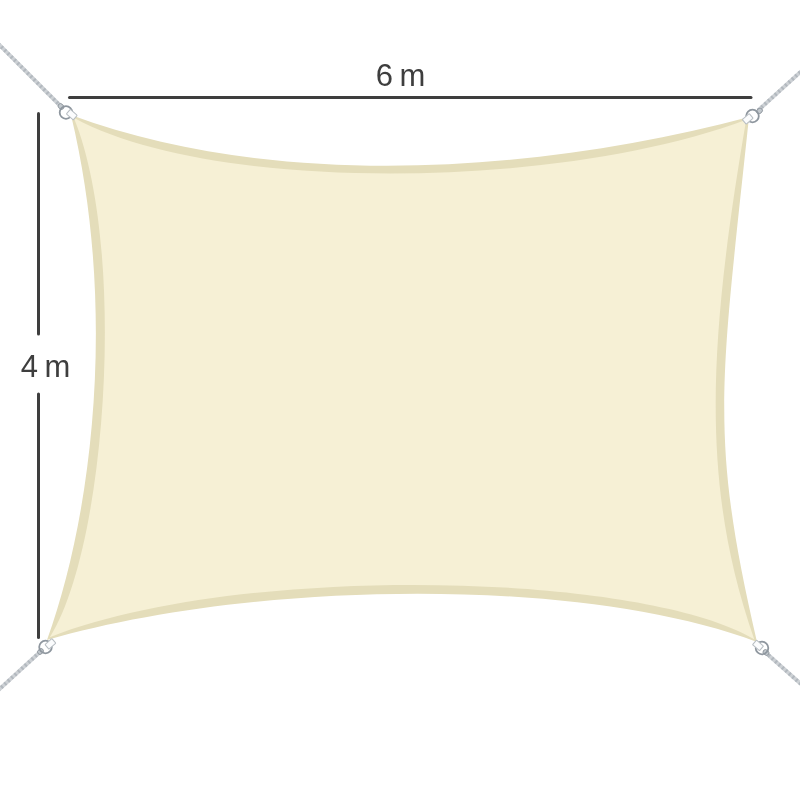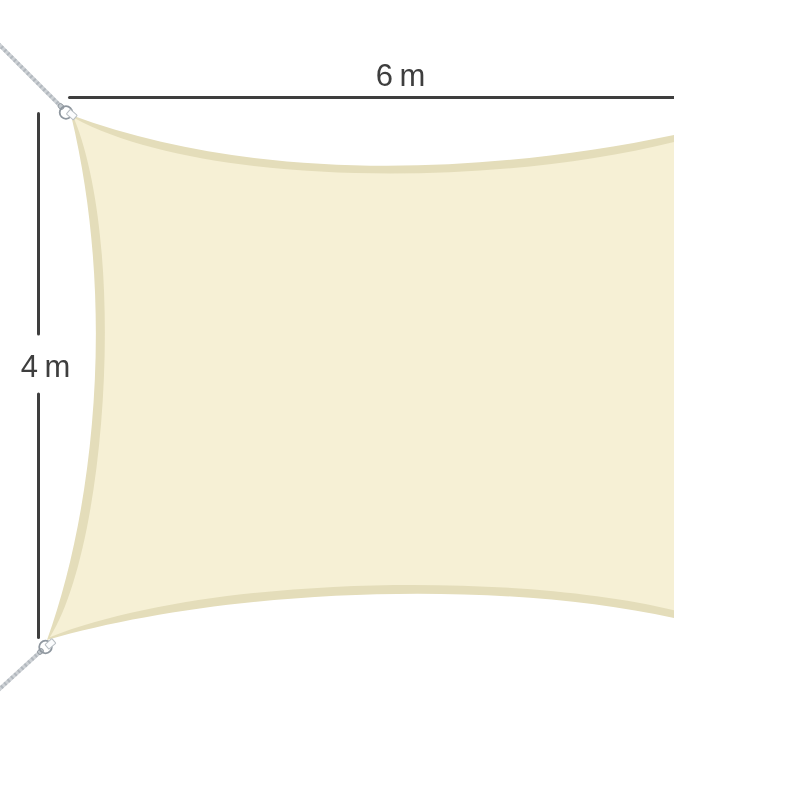--- a/index.html
+++ b/index.html
@@ -1,16 +1,16 @@
 <!DOCTYPE html>
 <html><head>
 <meta charset="utf-8">
 <style>
   html,body{margin:0;padding:0;background:#ffffff;}
-  .wrap{width:674px;height:800px;position:relative;overflow:hidden;}
+  .wrap{width:800px;height:800px;position:relative;overflow:hidden;}
   svg{display:block;}
   text{font-family:"Liberation Sans", sans-serif;}
 </style>
 </head>
 <body>
 <div class="wrap">
 <svg width="800" height="800" viewBox="0 0 800 800" xmlns="http://www.w3.org/2000/svg">
 
   <rect x="0" y="0" width="800" height="800" fill="#ffffff"></rect>
 

